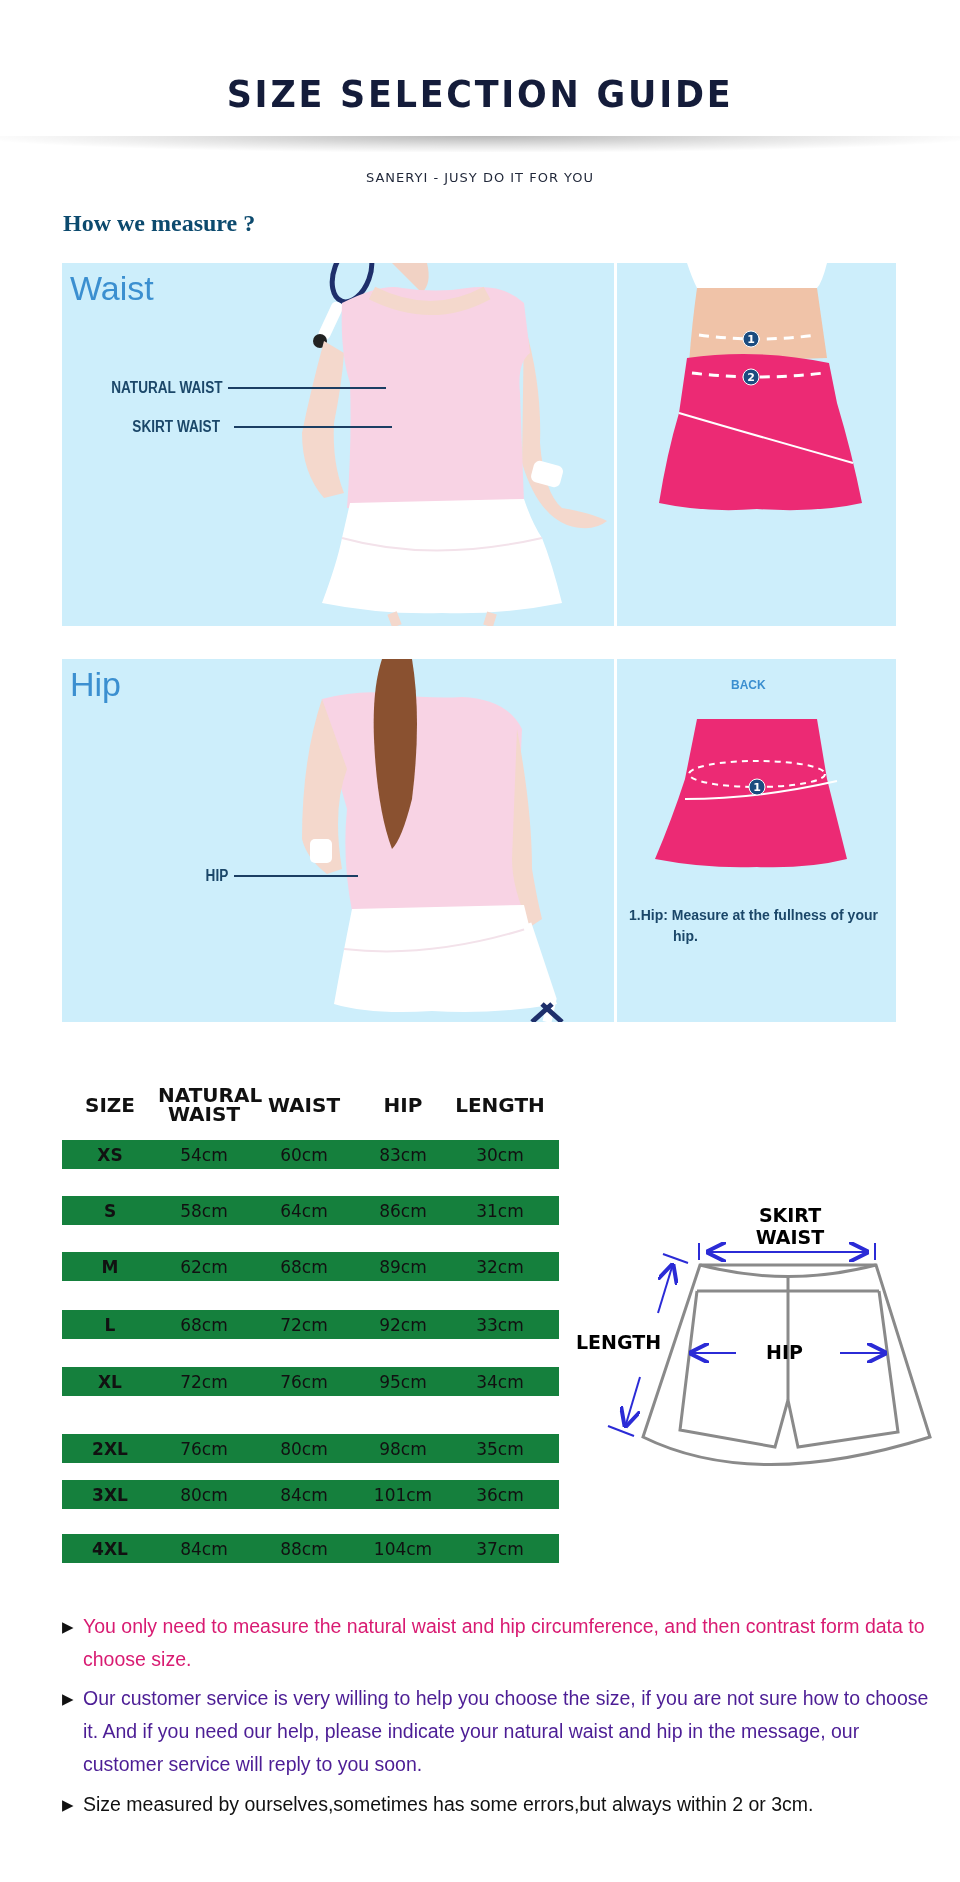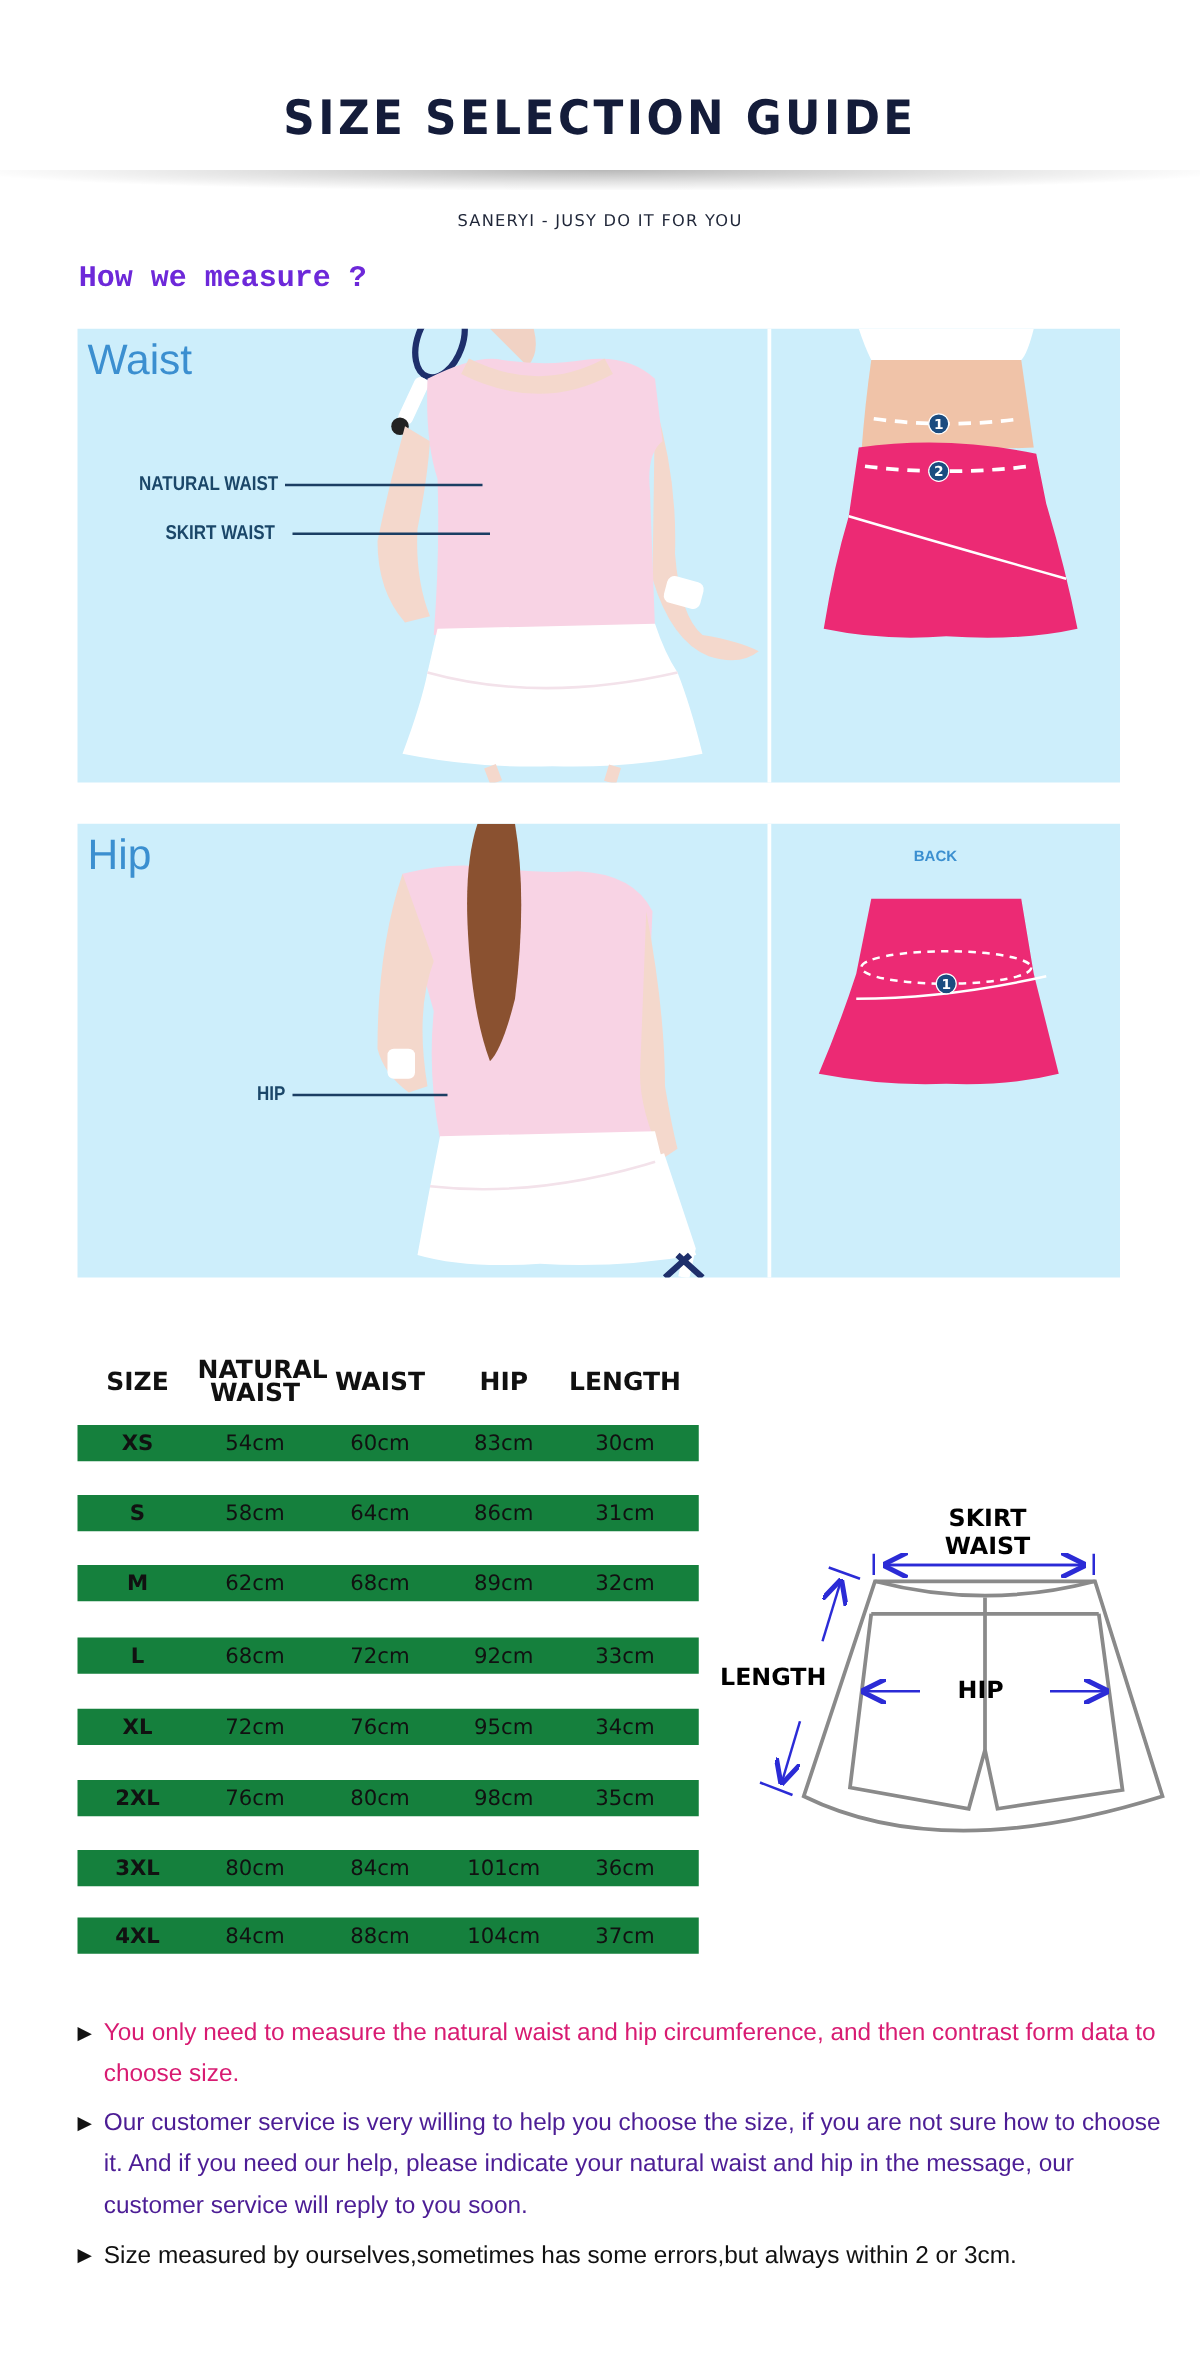--- a/index.html
+++ b/index.html
@@ -5,21 +5,21 @@
   * { box-sizing: border-box; margin: 0; padding: 0; }
   html, body { width: 960px; background: #ffffff; }
   body { font-family: "DejaVu Sans", sans-serif; color: #111; position: relative; height: 1882px; overflow: hidden; }
 
   .header { position: absolute; left: 0; top: 4px; width: 960px; height: 140px; background: #fff; }
   .header-title { position: absolute; left: 0; top: 68px; width: 960px; text-align: center; font-family: "DejaVu Sans", sans-serif; font-weight: bold; font-size: 38px; letter-spacing: 3px; color: #141c3a; transform: scaleX(0.92); }
   .header-shadow { position: absolute; left: 0; top: 136px; width: 960px; height: 16px;
     background: radial-gradient(ellipse at 50% 0%, rgba(0,0,0,0.28) 0%, rgba(0,0,0,0.10) 45%, rgba(0,0,0,0) 75%); }
   .tagline { position: absolute; left: 0; top: 170px; width: 960px; text-align: center; font-size: 13px; letter-spacing: 1px; color: #1f2638; }
 
-  .section-heading { position: absolute; left: 63px; top: 210px; font-size: 24px; font-weight: bold; color: #6d28d9; font-family: Liberation Mono, monospace; }
+  .section-heading { position: absolute; left: 63px; top: 210px; font-size: 24px; font-weight: bold; color: #0c4a6e; font-family: Liberation Serif, serif; }
 
   .panel { position: absolute; left: 62px; width: 834px; height: 363px; background: #cdeefb; }
   .panel.waist { top: 263px; }
   .panel.hip { top: 659px; }
   .panel .divider { position: absolute; left: 552px; top: 0; width: 3px; height: 100%; background: #ffffff; }
   .panel-title { position: absolute; left: 8px; top: 6px; font-size: 34px; color: #3b8fd0; font-family: "Liberation Sans", sans-serif; }
 
   .figure { position: absolute; }
   .callout { position: absolute; display: flex; align-items: center; }
   .callout-label { font-family: "Liberation Sans", sans-serif; font-weight: bold; font-size: 16px; color: #1b4769; transform: scaleX(0.85); transform-origin: right center; white-space: nowrap; }
@@ -128,20 +128,24 @@
   <div class="divider"></div>
 
   <svg class="figure" style="left:555px;top:40px;" width="279" height="180" viewBox="0 0 279 180">
     <path d="M80 20 L200 20 Q205 50 210 80 Q220 120 230 160 Q190 170 140 168 Q90 170 38 160 Q55 120 68 80 Q74 50 80 20 Z" fill="#ec2a74"></path>
     <path d="M68 100 Q140 100 220 82" fill="none" stroke="#ffffff" stroke-width="2"></path>
     <ellipse cx="140" cy="75" rx="68" ry="13" fill="none" stroke="#ffffff" stroke-width="2" stroke-dasharray="6 5"></ellipse>
     <circle cx="140" cy="88" r="8" fill="#1b4c80" stroke="#fff" stroke-width="1"></circle>
     <text x="140" y="92" font-size="11" font-weight="bold" fill="#fff" text-anchor="middle" font-family="DejaVu Sans, sans-serif">1</text>
   </svg>
 
+  <div class="note" style="left:567px;top:246px;width:262px;line-height:21px;font-size:14px;">
+    <div><span>1.Hip:</span> <span>Measure at the fullness of your</span></div>
+    <div style="padding-left:44px;">hip.</div>
+  </div>
 </div>
 <div class="back-label">BACK</div>
 
 <div class="size-table">
   <div class="thead">
     <div class="th c1">SIZE</div>
     <div class="th c2">
       <div>NATURAL</div>
       <div>WAIST</div>
     </div>
@@ -178,21 +182,21 @@
     <div class="td c4">92cm</div>
     <div class="td c5">33cm</div>
   </div>
   <div class="row" style="top:282px;">
     <div class="td size c1">XL</div>
     <div class="td c2">72cm</div>
     <div class="td c3">76cm</div>
     <div class="td c4">95cm</div>
     <div class="td c5">34cm</div>
   </div>
-  <div class="row" style="top:339px;">
+  <div class="row" style="top:349px;">
     <div class="td size c1">2XL</div>
     <div class="td c2">76cm</div>
     <div class="td c3">80cm</div>
     <div class="td c4">98cm</div>
     <div class="td c5">35cm</div>
   </div>
   <div class="row" style="top:395px;">
     <div class="td size c1">3XL</div>
     <div class="td c2">80cm</div>
     <div class="td c3">84cm</div>

